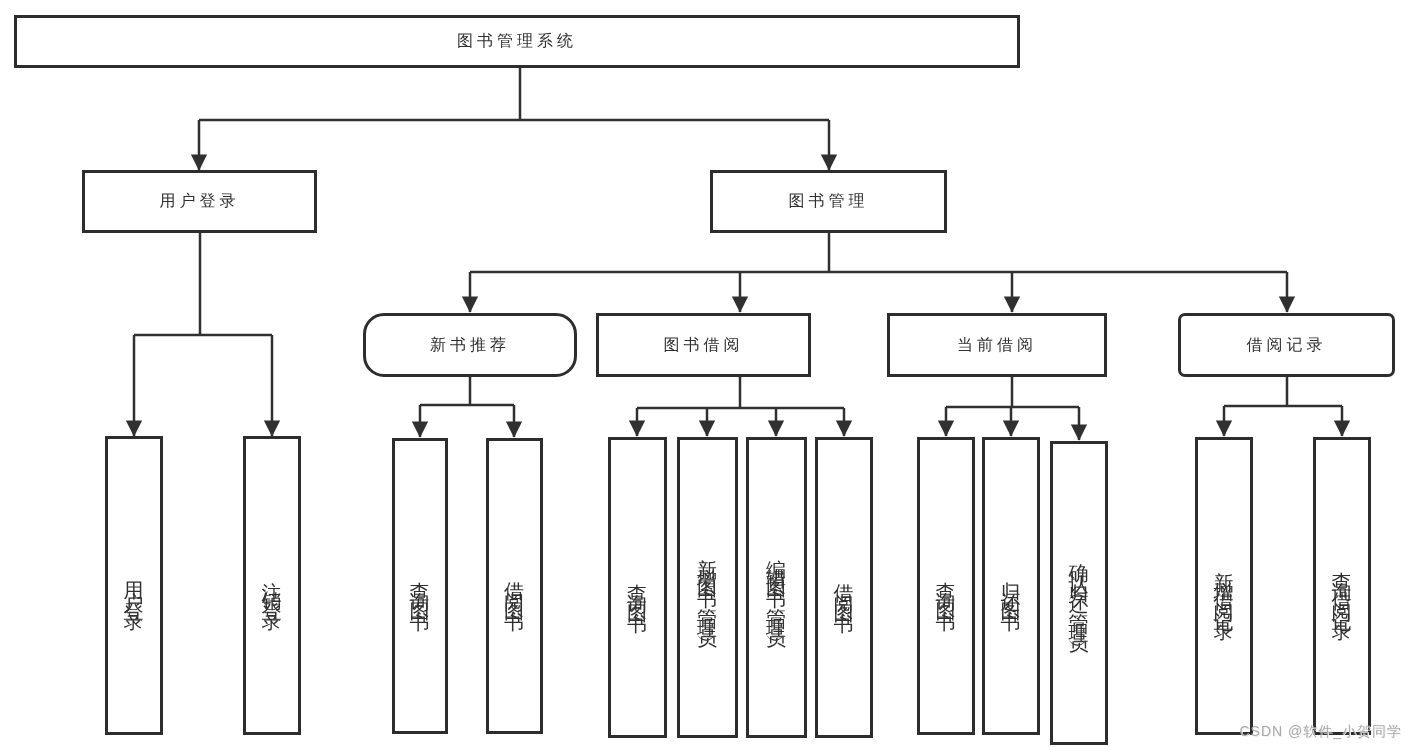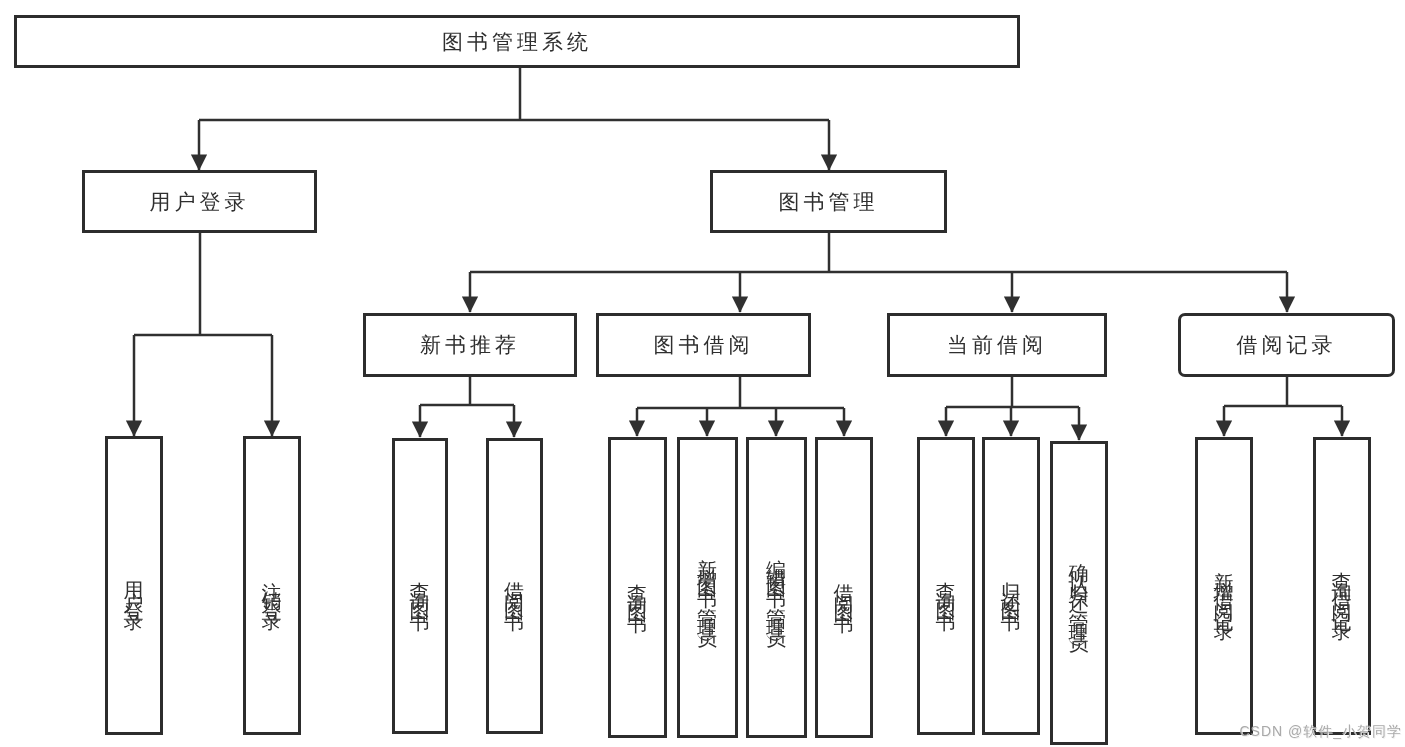--- a/index.html
+++ b/index.html
@@ -23,21 +23,21 @@
     position: absolute;
     box-sizing: border-box;
     border: 3px solid #2d2d2d;
     background: #ffffff;
     display: flex;
     align-items: center;
     justify-content: center;
     z-index: 2;
   }
   .hnode {
-    font-size: 21px;
+    font-size: 16px;
     letter-spacing: 4px;
     white-space: nowrap;
   }
   .vnode {
     writing-mode: vertical-rl;
     text-orientation: mixed;
     font-size: 20px;
     letter-spacing: 10px;
     line-height: 1;
   }
@@ -97,21 +97,21 @@
     <path class="ln" d="M1287,377 V406 M1224,406 H1342"></path>
     <line class="ln" x1="1224" y1="406" x2="1224" y2="436" marker-end="url(#ah)"></line>
     <line class="ln" x1="1342" y1="406" x2="1342" y2="436" marker-end="url(#ah)"></line>
   </svg>
 
   <div class="node hnode" style="left:14px; top:15px; width:1006px; height:53px;">图书管理系统</div>
 
   <div class="node hnode" style="left:82px; top:170px; width:235px; height:63px;">用户登录</div>
   <div class="node hnode" style="left:710px; top:170px; width:237px; height:63px;">图书管理</div>
 
-  <div class="node hnode" style="left:363px; top:313px; width:214px; height:64px;">新书推荐</div>
+  <div class="node hnode" style="left:363px; top:313px; width:214px; height:64px;border-radius:21px;">新书推荐</div>
   <div class="node hnode" style="left:596px; top:313px; width:215px; height:64px;">图书借阅</div>
   <div class="node hnode" style="left:887px; top:313px; width:220px; height:64px;">当前借阅</div>
   <div class="node hnode" style="left:1178px; top:313px; width:217px; height:64px;border-radius:7px;">借阅记录</div>
 
   <div class="node vnode" style="left:105px; top:436px; width:58px; height:299px;">用户登录</div>
   <div class="node vnode" style="left:243px; top:436px; width:58px; height:299px;">注销登录</div>
 
   <div class="node vnode" style="left:392px; top:438px; width:56px; height:296px;">查询图书</div>
   <div class="node vnode" style="left:486px; top:438px; width:57px; height:296px;">借阅图书</div>
 

